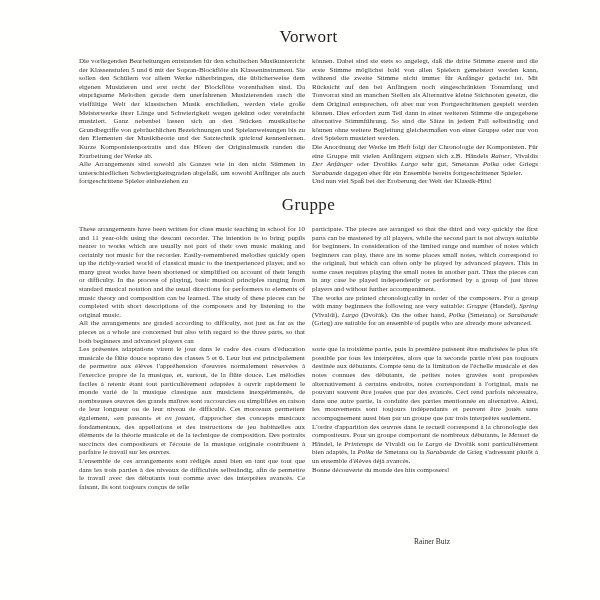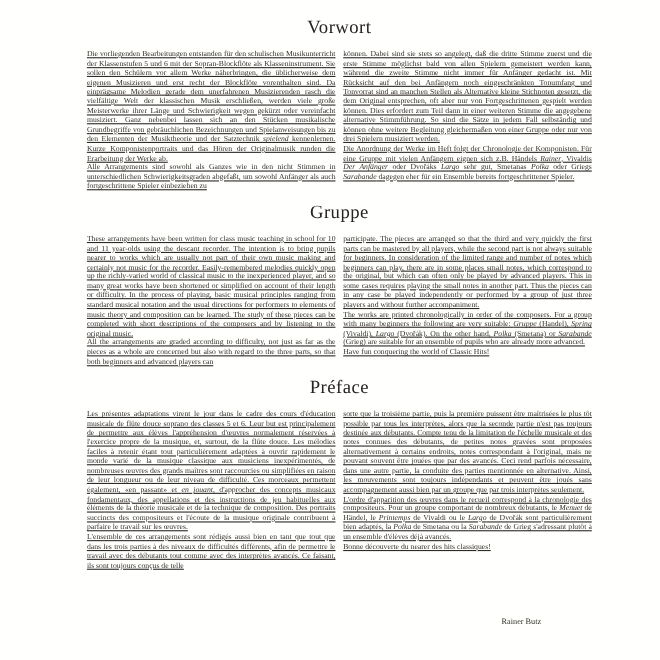--- a/index.html
+++ b/index.html
@@ -9,92 +9,90 @@
     font-family:"Liberation Serif", serif;
     -webkit-font-smoothing:antialiased;
   }
   .page {
     position:relative;
     width:600px; height:600px;
     background:#fffffe;
     color:#2e2a28;
     overflow:hidden;
   }
-  #sections { padding:2px 62px 0 79px; }
+  #sections { padding:14px 62px 0 79px; }
   .section { margin:0; }
   .section-title {
     font-size:17px;
     font-weight:normal;
     text-align:center;
     margin:9px 0 10px 0;
     letter-spacing:0.4px;
     color:#262320;
   }
   .section:first-child .section-title { margin-top:13px; }
-  .columns { display:flex; gap:7px;text-decoration:underline; }
+  .columns { display:flex; gap:7px; }
   .column {
     flex:1 1 0;
     text-align:justify;
     font-size:7px;
     line-height:8.6px;
     color:#343029;
     hyphens:none;
   }
   .para { margin:0; }
   .signature {
     position:absolute;
-    top:560px;
+    top:537px;
     left:414px;
     width:120px;
-    text-align:center;
     font-size:7.5px;
     color:#343029;
   }
 </style>
 </head>
 <body>
 
 <div class="page">
   <div id="sections">
       <section class="section">
         <h1 class="section-title">Vorwort</h1>
         <div class="columns">
           <div class="column">
             <p class="para">Die vorliegenden Bearbeitungen entstanden für den schulischen Musikunterricht der Klassenstufen 5 und 6 mit der Sopran-Blockflöte als Klasseninstrument. Sie sollen den Schülern vor allem Werke näherbringen, die üblicherweise dem eigenen Musizieren und erst recht der Blockflöte vorenthalten sind. Da einprägsame Melodien gerade dem unerfahrenen Musizierenden rasch die vielfältige Welt der klassischen Musik erschließen, werden viele große Meisterwerke ihrer Länge und Schwierigkeit wegen gekürzt oder vereinfacht musiziert. Ganz nebenbei lassen sich an den Stücken musikalische Grundbegriffe von gebräuchlichen Bezeichnungen und Spielanweisungen bis zu den Elementen der Musiktheorie und der Satztechnik <i>spielend</i> kennenlernen. Kurze Komponistenportraits und das Hören der Originalmusik runden die Erarbeitung der Werke ab.</p>
             <p class="para">Alle Arrangements sind sowohl als Ganzes wie in den nicht Stimmen in unterschiedlichen Schwierigkeitsgraden abgefaßt, um sowohl Anfänger als auch fortgeschrittene Spieler einbeziehen zu</p>
           </div>
           <div class="column">
             <p class="para">können. Dabei sind sie stets so angelegt, daß die dritte Stimme zuerst und die erste Stimme möglichst bald von allen Spielern gemeistert werden kann, während die zweite Stimme nicht immer für Anfänger gedacht ist. Mit Rücksicht auf den bei Anfängern noch eingeschränkten Tonumfang und Tonvorrat sind an manchen Stellen als Alternative kleine Stichnoten gesetzt, die dem Original entsprechen, oft aber nur von Fortgeschrittenen gespielt werden können. Dies erfordert zum Teil dann in einer weiteren Stimme die angegebene alternative Stimmführung. So sind die Sätze in jedem Fall selbständig und können ohne weitere Begleitung gleichermaßen von einer Gruppe oder nur von drei Spielern musiziert werden.</p>
             <p class="para">Die Anordnung der Werke im Heft folgt der Chronologie der Komponisten. Für eine Gruppe mit vielen Anfängern eignen sich z.B. Händels <i>Rainer</i>, Vivaldis <i>Der Anfänger</i> oder Dvořáks <i>Largo</i> sehr gut, Smetanas <i>Polka</i> oder Griegs <i>Sarabande</i> dagegen eher für ein Ensemble bereits fortgeschrittener Spieler.</p>
+            <p class="para">Und nun viel Spaß bei der Eroberung der Welt der Klassik-Hits!</p>
           </div>
         </div>
       </section>
       <section class="section">
         <h1 class="section-title">Gruppe</h1>
         <div class="columns">
           <div class="column">
             <p class="para">These arrangements have been written for class music teaching in school for 10 and 11 year-olds using the descant recorder. The intention is to bring pupils nearer to works which are usually not part of their own music making and certainly not music for the recorder. Easily-remembered melodies quickly open up the richly-varied world of classical music to the inexperienced player, and so many great works have been shortened or simplified on account of their length or difficulty. In the process of playing, basic musical principles ranging from standard musical notation and the usual directions for performers to elements of music theory and composition can be learned. The study of these pieces can be completed with short descriptions of the composers and by listening to the original music.</p>
             <p class="para">All the arrangements are graded according to difficulty, not just as far as the pieces as a whole are concerned but also with regard to the three parts, so that both beginners and advanced players can</p>
           </div>
           <div class="column">
             <p class="para">participate. The pieces are arranged so that the third and very quickly the first parts can be mastered by all players, while the second part is not always suitable for beginners. In consideration of the limited range and number of notes which beginners can play, there are in some places small notes, which correspond to the original, but which can often only be played by advanced players. This in some cases requires playing the small notes in another part. Thus the pieces can in any case be played independently or performed by a group of just three players and without further accompaniment.</p>
             <p class="para">The works are printed chronologically in order of the composers. For a group with many beginners the following are very suitable: <i>Gruppe</i> (Handel), <i>Spring</i> (Vivaldi), <i>Largo</i> (Dvořák). On the other hand, <i>Polka</i> (Smetana) or <i>Sarabande</i> (Grieg) are suitable for an ensemble of pupils who are already more advanced.</p>
-            <p class="para">Have fun conquering the world of Classic Hits!</p>
           </div>
         </div>
       </section>
       <section class="section">
-        <h1 class="section-title">Préface</h1>
         <div class="columns">
           <div class="column">
             <p class="para">Les présentes adaptations virent le jour dans le cadre des cours d'éducation musicale de flûte douce soprano des classes 5 et 6. Leur but est principalement de permettre aux élèves l'appréhension d'œuvres normalement réservées à l'exercice propre de la musique, et, surtout, de la flûte douce. Les mélodies faciles à retenir étant tout particulièrement adaptées à ouvrir rapidement le monde varié de la musique classique aux musiciens inexpérimentés, de nombreuses œuvres des grands maîtres sont raccourcies ou simplifiées en raison de leur longueur ou de leur niveau de difficulté. Ces morceaux permettent également, «en passant» et <i>en jouant</i>, d'approcher des concepts musicaux fondamentaux, des appellations et des instructions de jeu habituelles aux éléments de la théorie musicale et de la technique de composition. Des portraits succincts des compositeurs et l'écoute de la musique originale contribuent à parfaire le travail sur les œuvres.</p>
-            <p class="para">L'ensemble de ces arrangements sont rédigés aussi bien en tant que tout que dans les trois parties à des niveaux de difficultés différents, afin de permettre le travail avec des débutants tout comme avec des interprètes avancés. Ce faisant, ils sont toujours conçus de telle</p>
+            <p class="para">L'ensemble de ces arrangements sont rédigés aussi bien en tant que tout que dans les trois parties à des niveaux de difficultés selbständig, afin de permettre le travail avec des débutants tout comme avec des interprètes avancés. Ce faisant, ils sont toujours conçus de telle</p>
           </div>
           <div class="column">
             <p class="para">sorte que la troisième partie, puis la première puissent être maîtrisées le plus tôt possible par tous les interprètes, alors que la seconde partie n'est pas toujours destinée aux débutants. Compte tenu de la limitation de l'échelle musicale et des notes connues des débutants, de petites notes gravées sont proposées alternativement à certains endroits, notes correspondant à l'original, mais ne pouvant souvent être jouées que par des avancés. Ceci rend parfois nécessaire, dans une autre partie, la conduite des parties mentionnée en alternative. Ainsi, les mouvements sont toujours indépendants et peuvent être joués sans accompagnement aussi bien par un groupe que par trois interprètes seulement.</p>
             <p class="para">L'ordre d'apparition des œuvres dans le recueil correspond à la chronologie des compositeurs. Pour un groupe comportant de nombreux débutants, le <i>Menuet</i> de Händel, le <i>Printemps</i> de Vivaldi ou le <i>Largo</i> de Dvořák sont particulièrement bien adaptés, la <i>Polka</i> de Smetana ou la <i>Sarabande</i> de Grieg s'adressant plutôt à un ensemble d'élèves déjà avancés.</p>
-            <p class="para">Bonne découverte du nearer des hits classiques!</p>
+            <p class="para">Bonne découverte du monde des hits composers!</p>
           </div>
         </div>
       </section>
     </div>
   <div class="signature">Rainer Butz</div>
 </div>
 
 </body></html>

